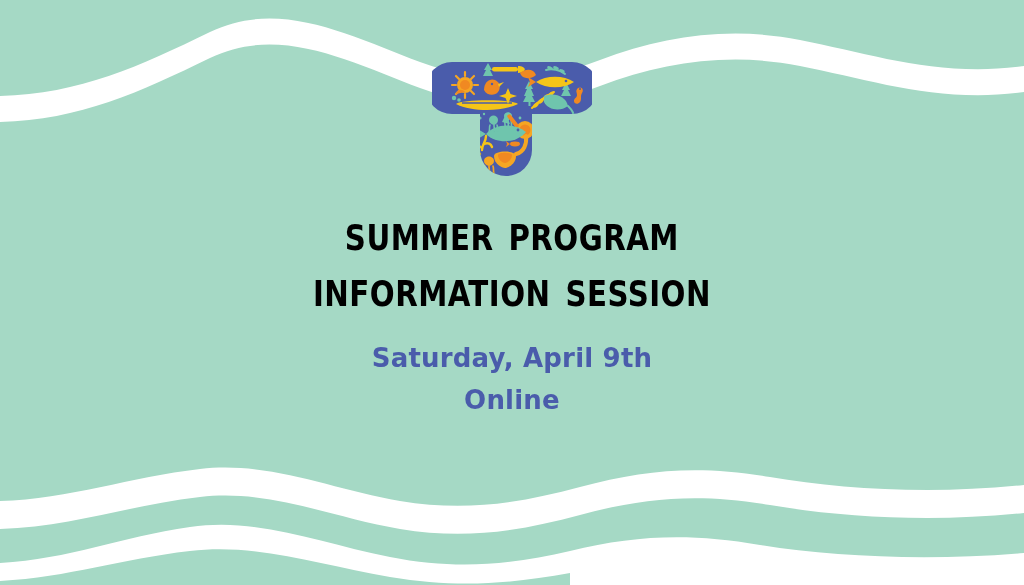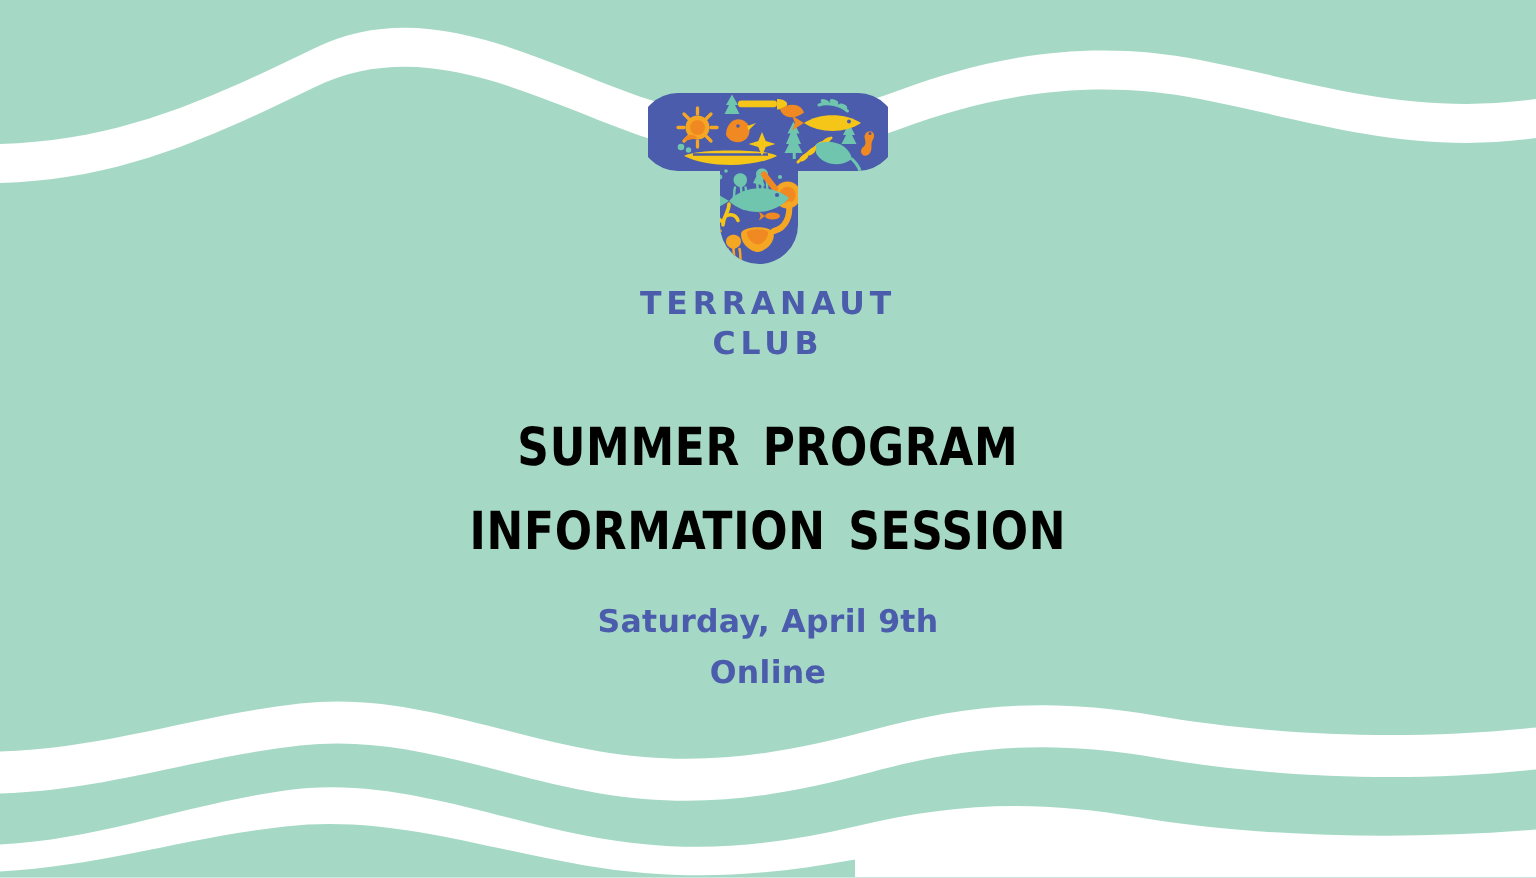--- a/index.html
+++ b/index.html
@@ -82,21 +82,21 @@
 
   #details {
     margin-top: 20px;
     text-align: center;
     color: #4a5cab;
   }
   .detail-line {
     display: block;
     font-family: "DejaVu Sans", sans-serif;
     font-weight: bold;
-    font-size: 21px;
+    font-size: 26px;
     line-height: 1.62;
     letter-spacing: 0.2px;
   }
 </style>
 </head>
 <body>
 
 <div id="poster">
 
   <div class="wave-layer" id="waves-top">
@@ -295,24 +295,20 @@
             <circle cx="88" cy="60" r="1.4" fill="#6fc5ad"></circle>
           </g>
 
           <g stroke="#6fc5ad" stroke-width="1.8" fill="none" stroke-linecap="round">
             <path d="M60,120 C63,117 66,123 69,120 C72,117 75,123 78,120"></path>
             <path d="M64,126 C67,123 70,129 73,126"></path>
           </g>
         </g>
       </svg>
 
-      <div id="logo-wordmark">
-        <span>TERRANAUT</span>
-        <span>CLUB</span>
-      </div>
     </div>
 
     <div id="headline">
       <span class="headline-line">Summer Program</span>
       <span class="headline-line">Information Session</span>
     </div>
 
     <div id="details">
       <span class="detail-line">Saturday, April 9th</span>
       <span class="detail-line">Online</span>

